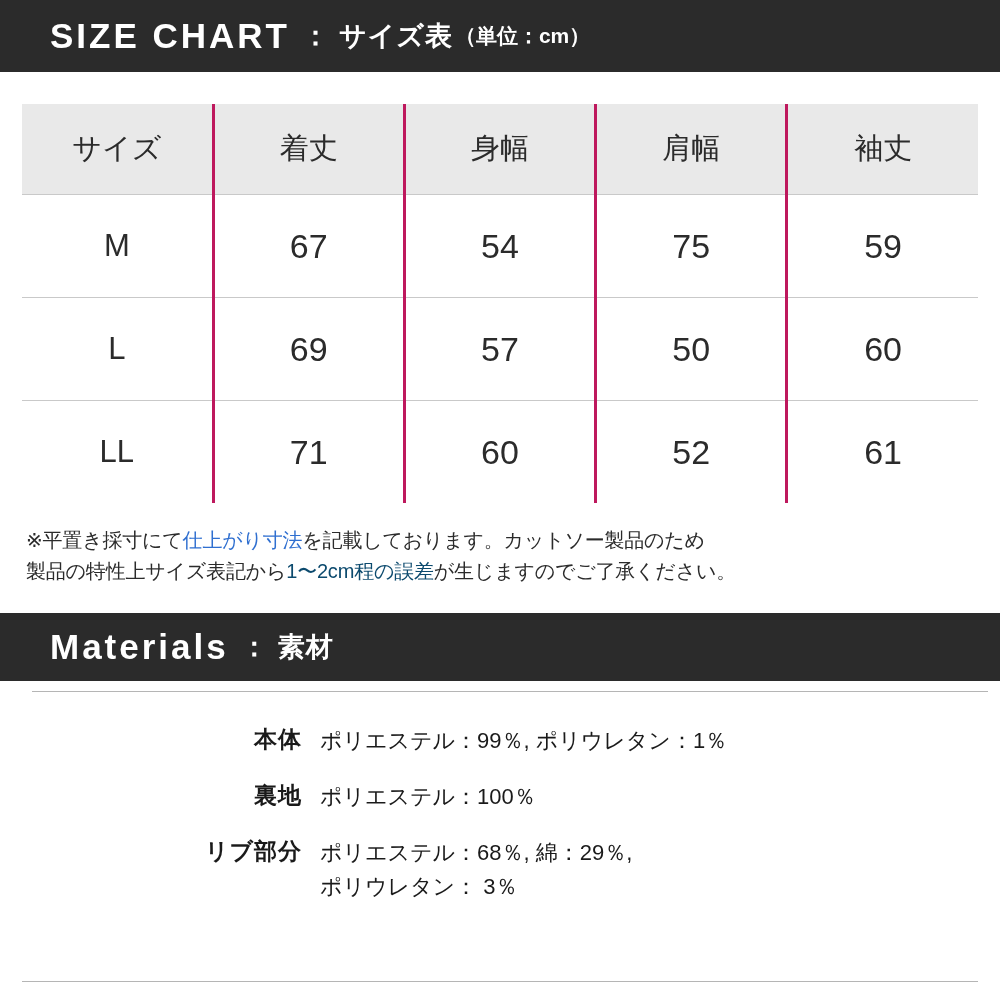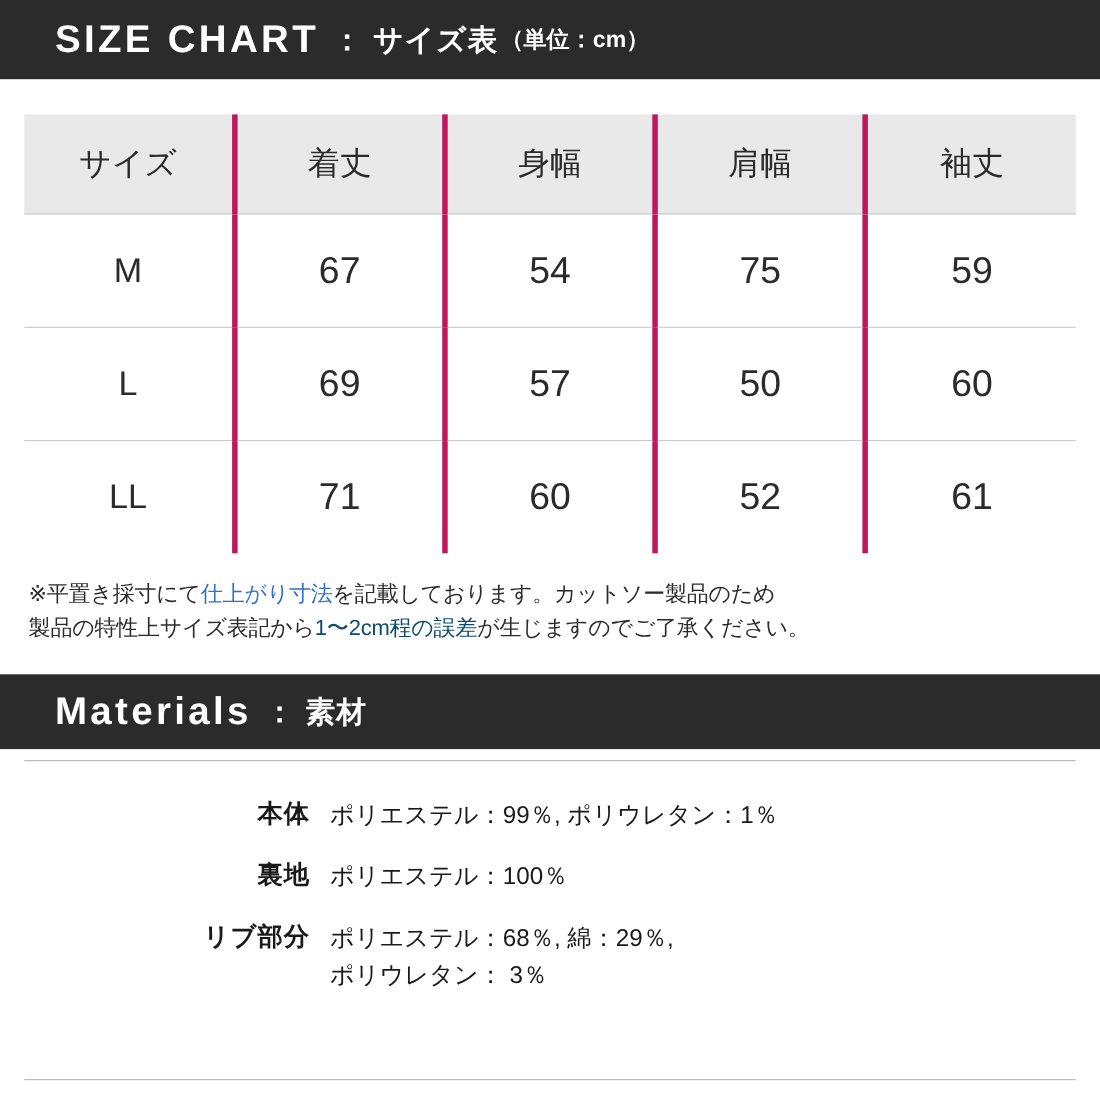--- a/index.html
+++ b/index.html
@@ -67,21 +67,21 @@
   }
   table.size-chart {
     width: 100%;
     border-collapse: collapse;
     table-layout: fixed;
   }
   table.size-chart th,
   table.size-chart td {
     text-align: center;
     vertical-align: middle;
-    border-right: 5px solid #be185d;
+    border-right: 3px solid #be185d;
     font-weight: normal;
   }
   table.size-chart th:last-child,
   table.size-chart td:last-child {
     border-right: none;
   }
   table.size-chart thead th {
     background: #e9e9e9;
     height: 88px;
     font-size: 29px;
@@ -111,20 +111,21 @@
     color: #2b2b2b;
     box-sizing: border-box;
     letter-spacing: -0.2px;
   }
   .note .hl-blue { color: #2f6fd0; }
   .note .hl-red  { color: #0c4a6e; }
 
   
   .materials-block {
     padding-top: 10px;
+    margin-left: 20px;
   }
   .materials-rule {
     width: 956px;
     margin: 0 auto;
     border-top: 1px solid #b5b5b5;
   }
   .materials-list {
     padding: 32px 0 0 0;
   }
   .mat-row {

